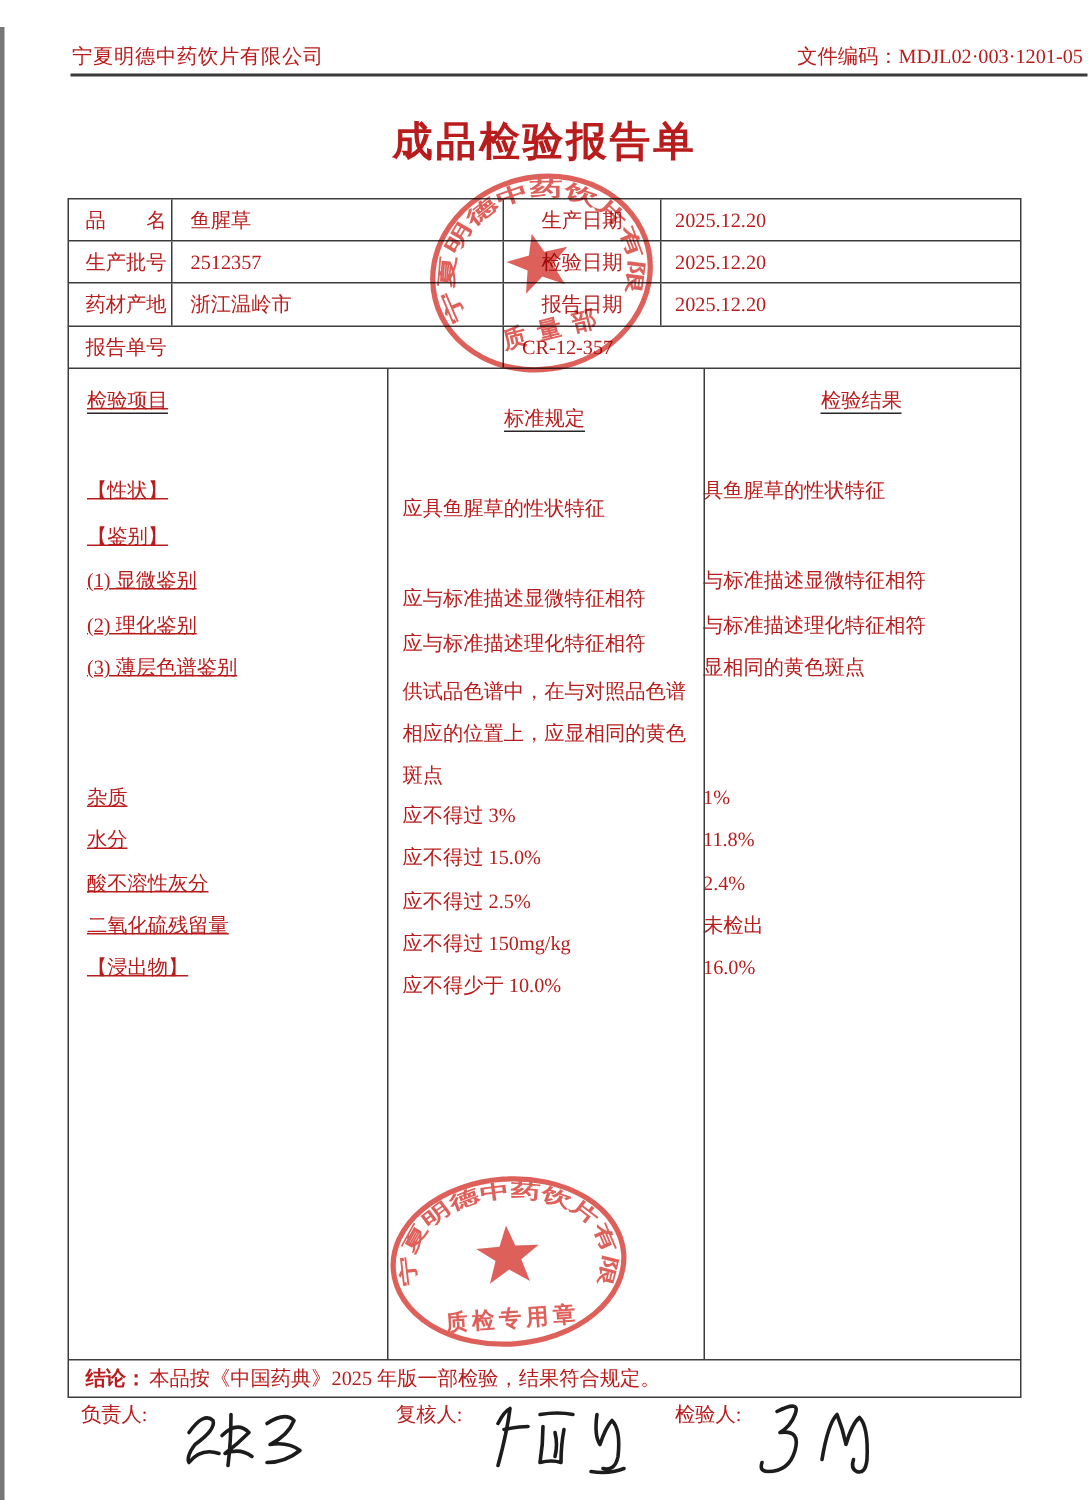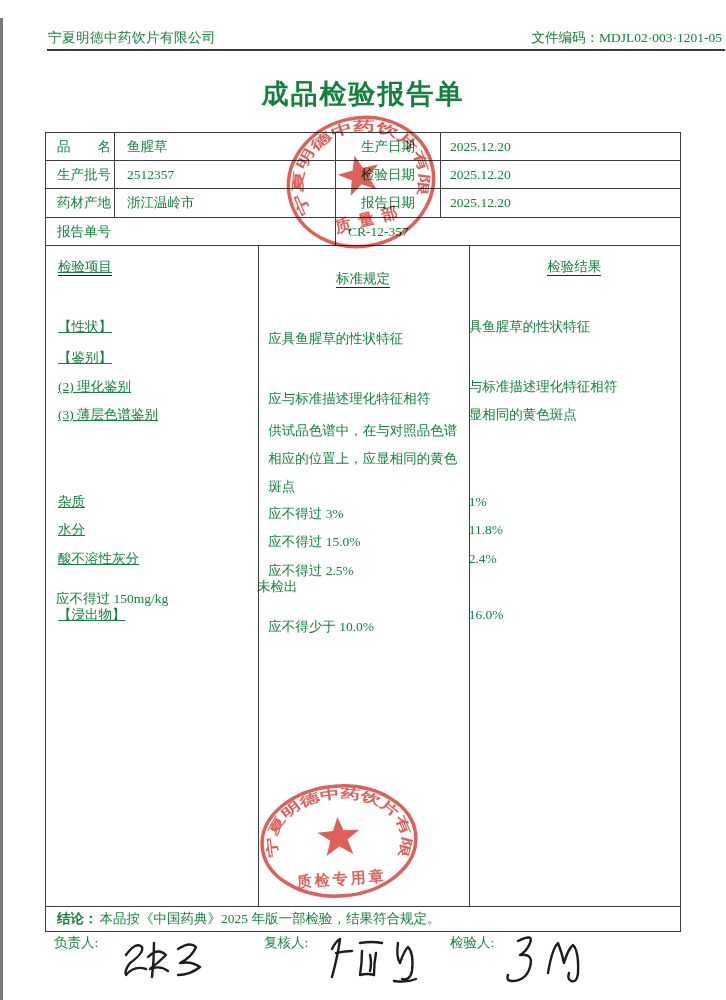--- a/index.html
+++ b/index.html
@@ -1,18 +1,18 @@
 <!DOCTYPE html>
 <html><head>
 <meta charset="utf-8">
 <style>
   html,body{margin:0;padding:0;background:#ffffff;}
   .page{
     position:relative;width:726px;height:1000px;background:#ffffff;overflow:hidden;
-    font-family:"Liberation Serif","DejaVu Serif",serif;color:#15803d;
+    font-family:"Liberation Serif","DejaVu Serif",serif;color:#b91c1c;
   }
   .scan-edge{position:absolute;left:0;top:18px;bottom:0;width:3px;background:#4a4a4a;opacity:.75;}
   
   .company{position:absolute;left:48px;top:29px;font-size:13.5px;letter-spacing:.5px;}
   .doccode{position:absolute;right:4px;top:29px;font-size:13.5px;}
   .rule{position:absolute;left:47px;top:49px;width:678px;height:2px;background:#3a3a3a;}
   .title{position:absolute;left:0;top:76px;width:100%;text-align:center;font-size:27px;font-weight:bold;letter-spacing:2px;}
   
   .tbl{position:absolute;left:45px;top:132px;width:636px;height:800px;border:1px solid #3c3c3c;box-sizing:border-box;font-size:13.5px;}
   .info-row{display:grid;grid-template-columns:69px 221px 105px 1fr;height:28px;border-bottom:1px solid #3c3c3c;box-sizing:border-box;}
@@ -105,20 +105,25 @@
       <div class="mrow h31">
         <div class="col-i">【性状】</div>
         <div class="col-s">应具鱼腥草的性状特征</div>
         <div class="col-r">具鱼腥草的性状特征</div>
       </div>
       <div class="mrow h29">
         <div class="col-i">【鉴别】</div>
         <div class="col-s"></div>
         <div class="col-r"></div>
       </div>
+      <div class="mrow h30">
+        <div class="col-i">(1) 显微鉴别</div>
+        <div class="col-s">应与标准描述显微特征相符</div>
+        <div class="col-r">与标准描述显微特征相符</div>
+      </div>
       <div class="mrow h28">
         <div class="col-i">(2) 理化鉴别</div>
         <div class="col-s">应与标准描述理化特征相符</div>
         <div class="col-r">与标准描述理化特征相符</div>
       </div>
       <div class="mrow h87">
         <div class="col-i">(3) 薄层色谱鉴别</div>
         <div class="col-s lh28">供试品色谱中，在与对照品色谱相应的位置上，应显相同的黄色斑点</div>
         <div class="col-r">显相同的黄色斑点</div>
       </div>
@@ -131,20 +136,21 @@
         <div class="col-i">水分</div>
         <div class="col-s">应不得过 15.0%</div>
         <div class="col-r">11.8%</div>
       </div>
       <div class="mrow h28">
         <div class="col-i">酸不溶性灰分</div>
         <div class="col-s">应不得过 2.5%</div>
         <div class="col-r">2.4%</div>
       </div>
       <div class="mrow h28">
+        <div class="col-i">二氧化硫残留量</div>
         <div class="col-s">应不得过 150mg/kg</div>
         <div class="col-r">未检出</div>
       </div>
       <div class="mrow h28">
         <div class="col-i">【浸出物】</div>
         <div class="col-s">应不得少于 10.0%</div>
         <div class="col-r">16.0%</div>
       </div>
       <div class="spacer"></div>
     </div>

